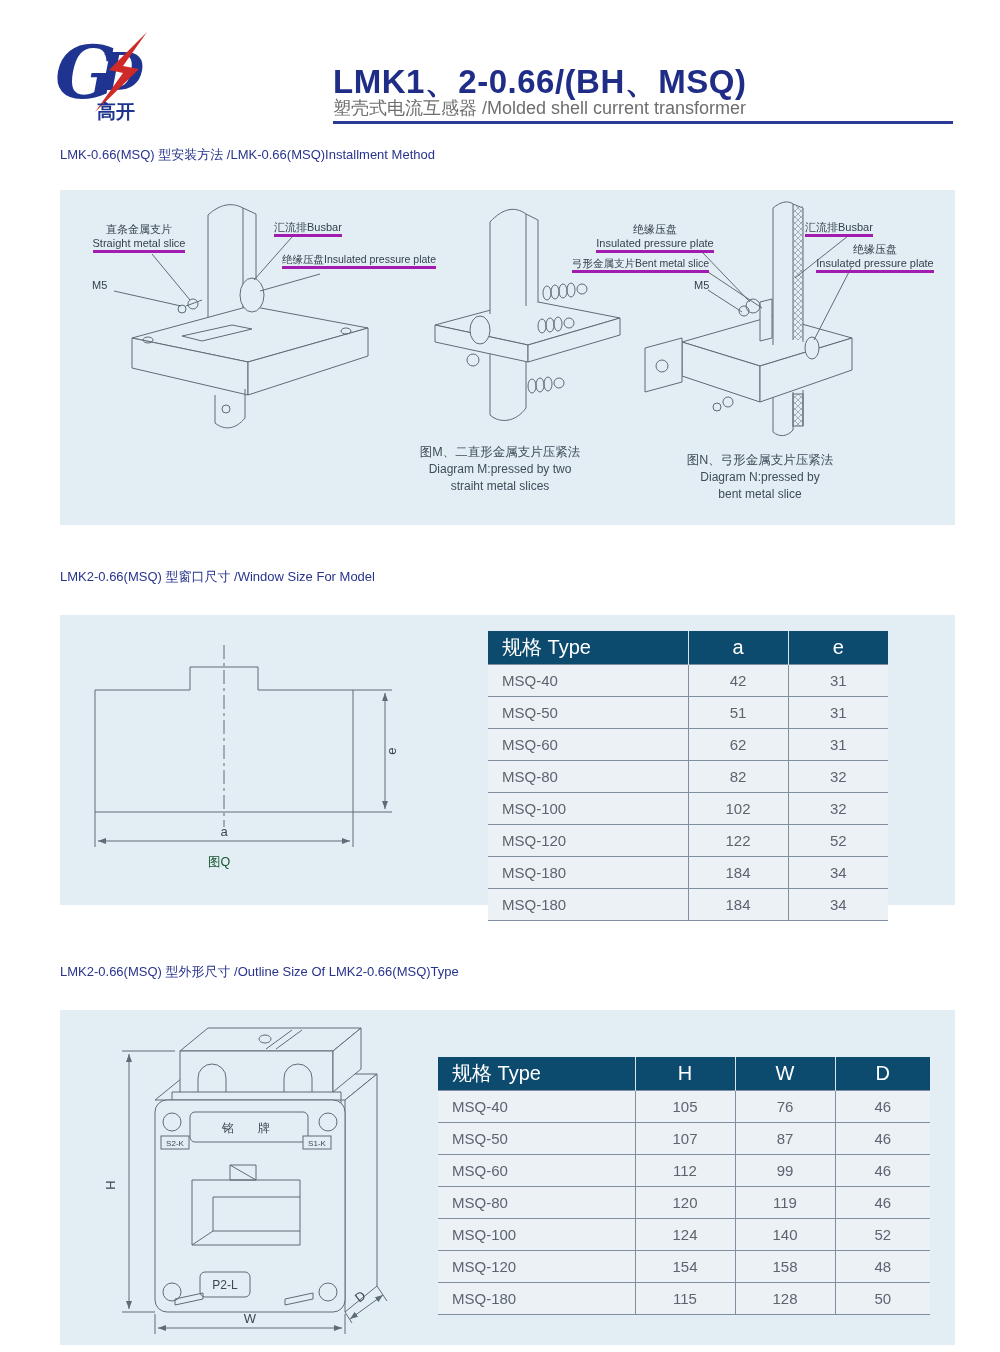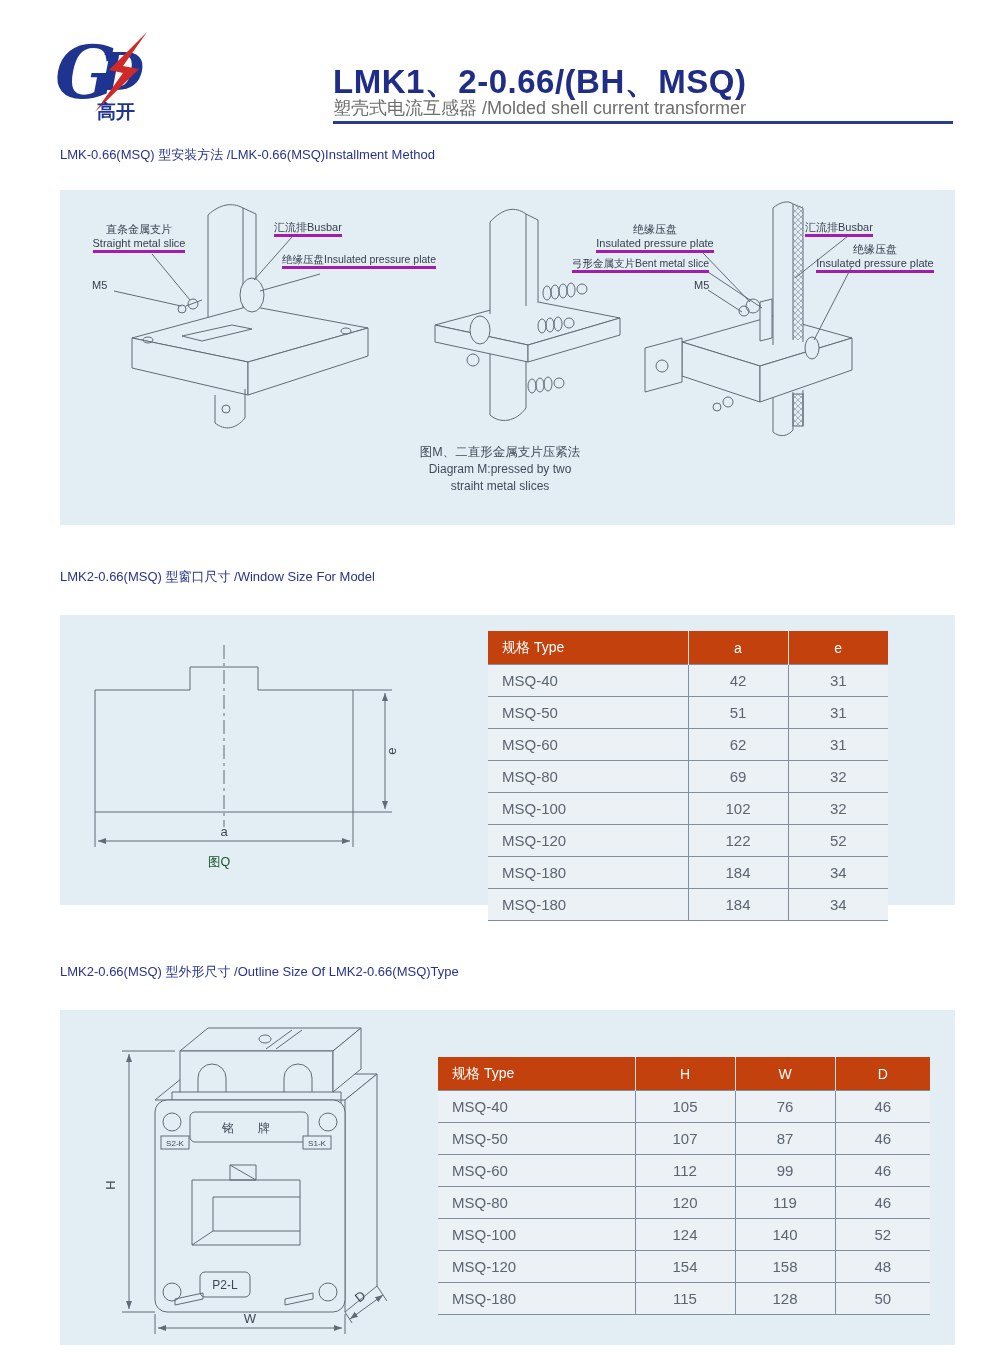--- a/index.html
+++ b/index.html
@@ -17,21 +17,21 @@
   .dlabel{position:absolute;font-size:11px;line-height:14px;color:#333f4c;white-space:nowrap;}
   .dlabel.center{text-align:center;}
   .ul{border-bottom:3px solid #a21caf;padding-bottom:1px;}
   .small{font-size:10.5px;}
   
   .cap{position:absolute;width:240px;text-align:center;color:#3f4c5a;}
   .cap .zh{font-size:12.5px;line-height:17px;}
   .cap .en{font-size:12px;line-height:17px;}
   
   table.spec{border-collapse:collapse;table-layout:fixed;position:absolute;}
-  table.spec th{background:#c2410c;color:#fff;font-weight:normal;font-size:14px;height:31px;text-align:center;border-left:1px solid rgba(255,255,255,.85);}
+  table.spec th{background:#0c4a6e;color:#fff;font-weight:normal;font-size:20px;height:31px;text-align:center;border-left:1px solid rgba(255,255,255,.85);}
   table.spec th.col-type{text-align:left;padding-left:14px;border-left:none;}
   table.spec td{background:#ecf1f6;color:#5b6570;font-size:15px;height:29px;text-align:center;border-top:1px solid #7f8f9f;border-left:1px solid #7f8f9f;}
   table.spec td.col-type{text-align:left;padding-left:14px;border-left:none;}
   table.spec tr:last-child td{border-bottom:1px solid #7f8f9f;}
   
   .svg-label{fill:#3c4754;stroke:none;font-size:12px;font-family:"Liberation Sans",sans-serif;}
   .svg-label.dim{font-size:13px;}
   .svg-label.tiny{font-size:8px;}
   svg{display:block;}
 </style>
@@ -167,20 +167,25 @@
   <div class="dlabel" style="left:745px;top:30px"><span class="ul">汇流排Busbar</span></div>
   <div class="dlabel center" style="left:740px;top:52px;width:150px">
     <div>绝缘压盘</div>
     <div><span class="ul">Insulated pressure plate</span></div>
   </div>
 
   <div class="cap" style="left:320px;top:254px">
     <div class="zh">图M、二直形金属支片压紧法</div>
     <div class="en">Diagram M:pressed by two</div>
     <div class="en">straiht metal slices</div>
+  </div>
+  <div class="cap" style="left:580px;top:262px">
+    <div class="zh">图N、弓形金属支片压紧法</div>
+    <div class="en">Diagram N:pressed by</div>
+    <div class="en">bent metal slice</div>
   </div>
 </div>
 
 <div class="sec-h" style="top:568px">LMK2-0.66(MSQ) 型窗口尺寸 /Window Size For Model</div>
 
 <div class="panel" style="top:615px;height:290px">
   <svg width="895" height="270" viewBox="0 0 895 270" style="position:absolute;left:0;top:0">
     <defs>
       <marker id="ah2" markerWidth="9" markerHeight="8" refX="8" refY="3" orient="auto-start-reverse">
         <path d="M0,0 L8,3 L0,6 Z" fill="#5f6b76"></path>
@@ -225,21 +230,21 @@
           <td>51</td>
           <td>31</td>
         </tr>
         <tr>
           <td class="col-type">MSQ-60</td>
           <td>62</td>
           <td>31</td>
         </tr>
         <tr>
           <td class="col-type">MSQ-80</td>
-          <td>69</td>
+          <td>82</td>
           <td>32</td>
         </tr>
         <tr>
           <td class="col-type">MSQ-100</td>
           <td>102</td>
           <td>32</td>
         </tr>
         <tr>
           <td class="col-type">MSQ-120</td>
           <td>122</td>

